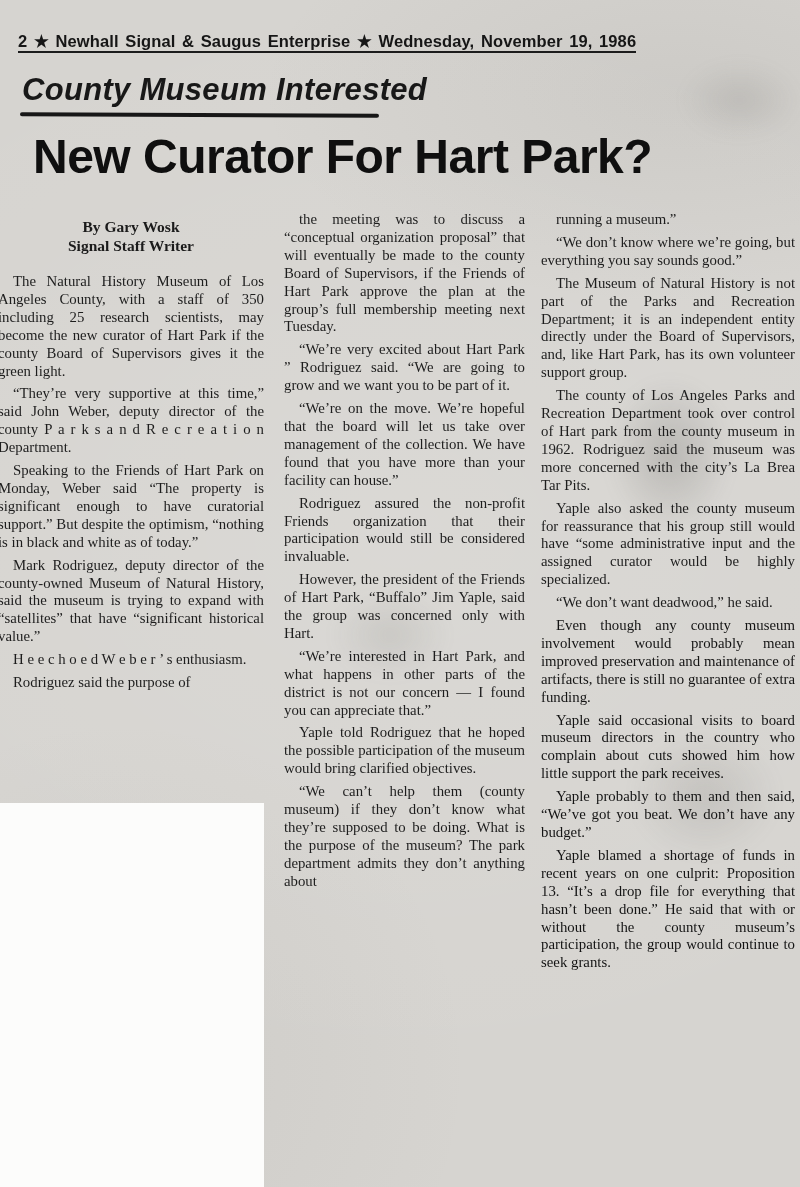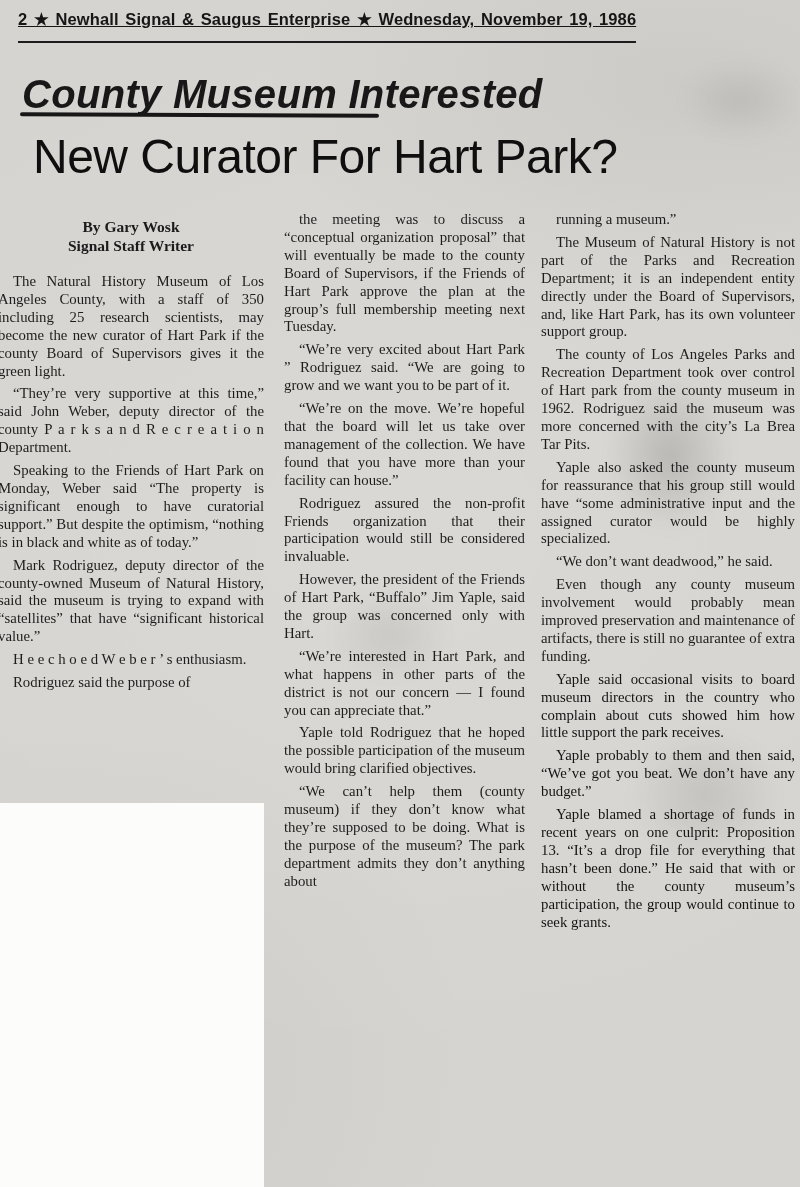--- a/index.html
+++ b/index.html
@@ -23,42 +23,41 @@
   .smudge.s1{left:605px;top:375px;width:130px;height:160px;
     background:radial-gradient(ellipse at center, rgba(105,103,100,0.28), transparent 68%);}
   .smudge.s2{left:630px;top:730px;width:150px;height:130px;
     background:radial-gradient(ellipse at center, rgba(110,108,104,0.18), transparent 70%);}
   .smudge.s3{left:330px;top:590px;width:120px;height:90px;
     background:radial-gradient(ellipse at center, rgba(110,108,104,0.14), transparent 70%);}
   .smudge.s4{left:680px;top:60px;width:120px;height:80px;
     background:radial-gradient(ellipse at center, rgba(110,108,104,0.16), transparent 70%);}
 
   .masthead{
-    position:absolute;left:18px;top:10px;
+    position:absolute;left:18px;top:32px;
     font-family:"Liberation Sans", sans-serif;
     font-weight:bold;font-size:16.5px;color:#161616;
     letter-spacing:0.1px;word-spacing:2px;
-    border-bottom:2.5px solid #1c1c1c;padding-bottom:12px;
+    border-bottom:2.5px solid #1c1c1c;padding-bottom:0;
     white-space:nowrap;
-    text-decoration:underline;
   }
   .kicker{
     position:absolute;left:22px;top:72px;margin:0;
     font-family:"Liberation Sans", sans-serif;
-    font-style:italic;font-weight:600;font-size:40px;color:#181818;
+    font-style:italic;font-weight:600;font-size:31px;color:#181818;
     letter-spacing:0.3px;white-space:nowrap;
   }
   .kicker-rule{
     position:absolute;left:20px;top:113px;width:359px;height:4px;
     background:#171717;transform:rotate(0.25deg);border-radius:2px;
   }
   .headline{
     position:absolute;left:33px;top:129px;margin:0;
     font-family:"Liberation Sans", sans-serif;
-    font-weight:normal;font-size:48px;color:#0f0f0f;
+    font-weight:bold;font-size:48px;color:#0f0f0f;
     letter-spacing:-0.5px;white-space:nowrap;
   }
 
   .col{position:absolute;top:211px;overflow:hidden;}
   .col1{left:-2px;width:266px;height:600px;}
   .col2{left:284px;width:241px;height:960px;}
   .col3{left:541px;width:254px;height:960px;}
 
   .byline{
     text-align:center;font-weight:bold;font-size:15.5px;line-height:19px;
@@ -116,20 +115,21 @@
         <p class="graf">However, the president of the Friends of Hart Park, “Buffalo” Jim Yaple, said the group was concerned only with Hart.</p>
         <p class="graf">“We’re interested in Hart Park, and what happens in other parts of the district is not our concern — I found you can appreciate that.”</p>
         <p class="graf">Yaple told Rodriguez that he hoped the possible participation of the museum would bring clarified objectives.</p>
         <p class="graf">“We can’t help them (county museum) if they don’t know what they’re supposed to be doing. What is the purpose of the museum? The park department admits they don’t anything about</p>
       </div>
   </div>
 
   <div class="col col3">
     <div>
         <p class="graf">running a museum.”</p>
+        <p class="graf">“We don’t know where we’re going, but everything you say sounds good.”</p>
         <p class="graf">The Museum of Natural History is not part of the Parks and Recreation Department; it is an independent entity directly under the Board of Supervisors, and, like Hart Park, has its own volunteer support group.</p>
         <p class="graf">The county of Los Angeles Parks and Recreation Department took over control of Hart park from the county museum in 1962. Rodriguez said the museum was more concerned with the city’s La Brea Tar Pits.</p>
         <p class="graf">Yaple also asked the county museum for reassurance that his group still would have “some administrative input and the assigned curator would be highly specialized.</p>
         <p class="graf">“We don’t want deadwood,” he said.</p>
         <p class="graf">Even though any county museum involvement would probably mean improved preservation and maintenance of artifacts, there is still no guarantee of extra funding.</p>
         <p class="graf">Yaple said occasional visits to board museum directors in the country who complain about cuts showed him how little support the park receives.</p>
         <p class="graf">Yaple probably to them and then said, “We’ve got you beat. We don’t have any budget.”</p>
         <p class="graf">Yaple blamed a shortage of funds in recent years on one culprit: Proposition 13. “It’s a drop file for everything that hasn’t been done.” He said that with or without the county museum’s participation, the group would continue to seek grants.</p>
       </div>
   </div>

